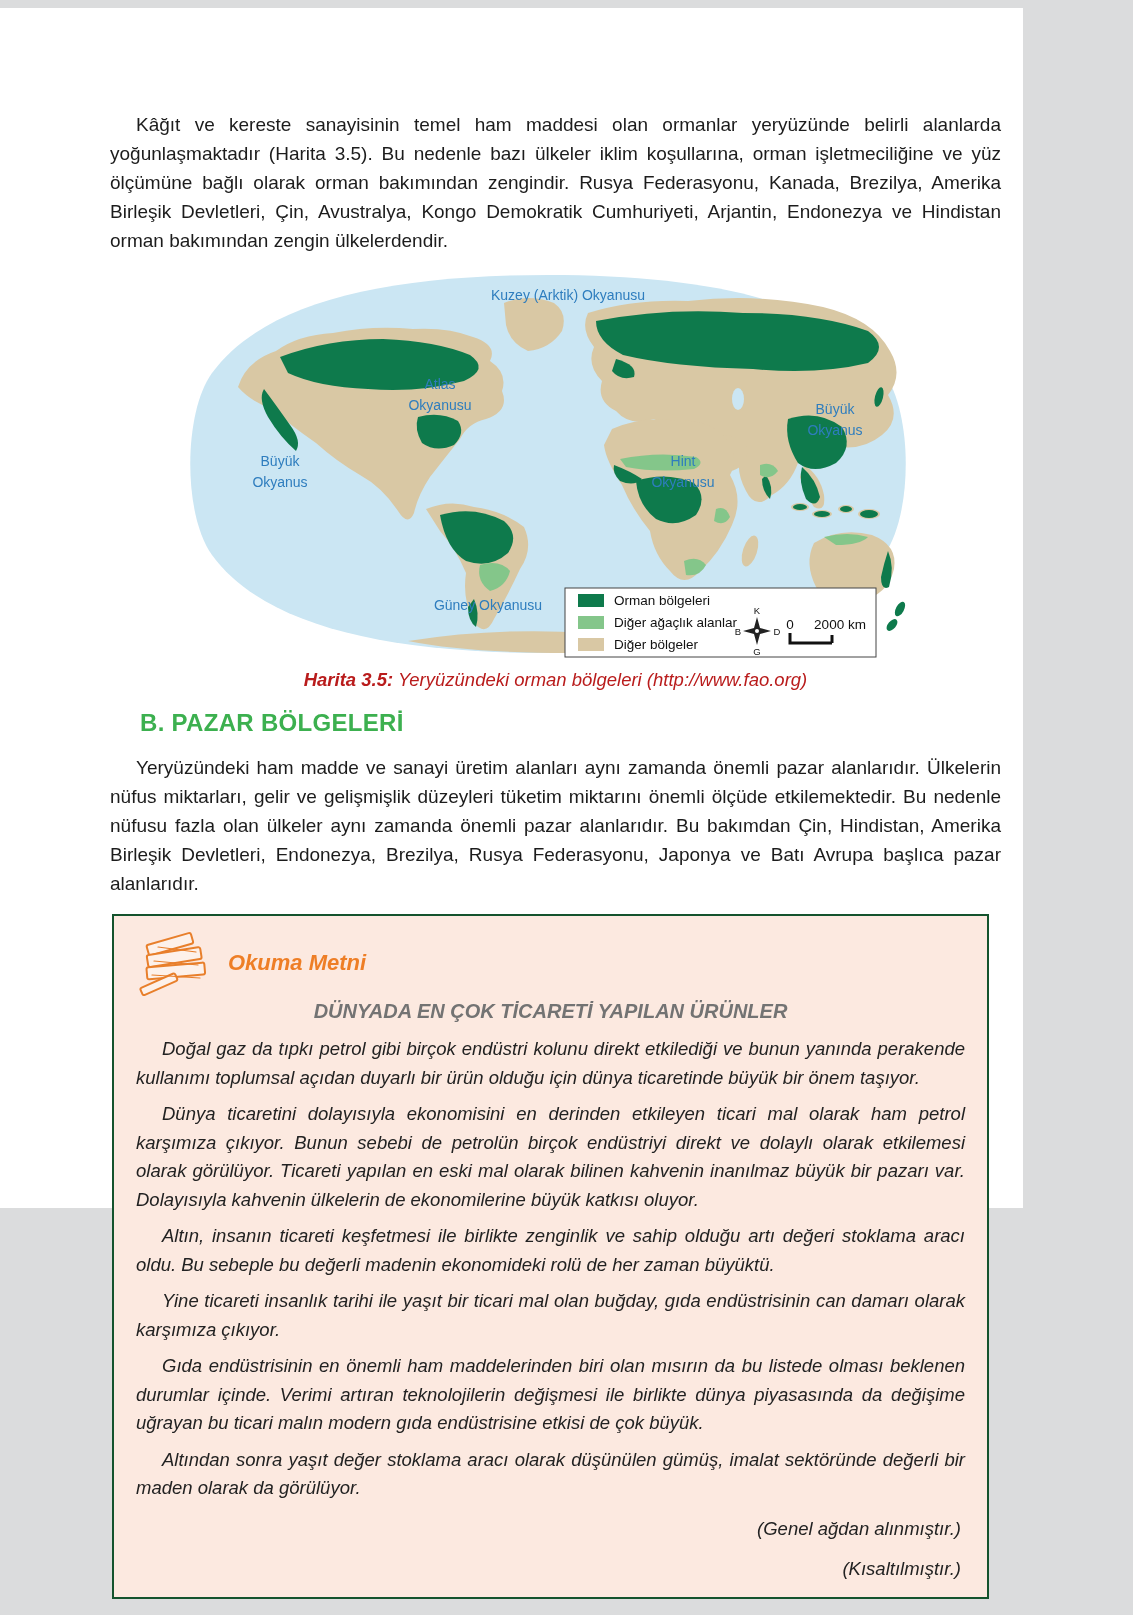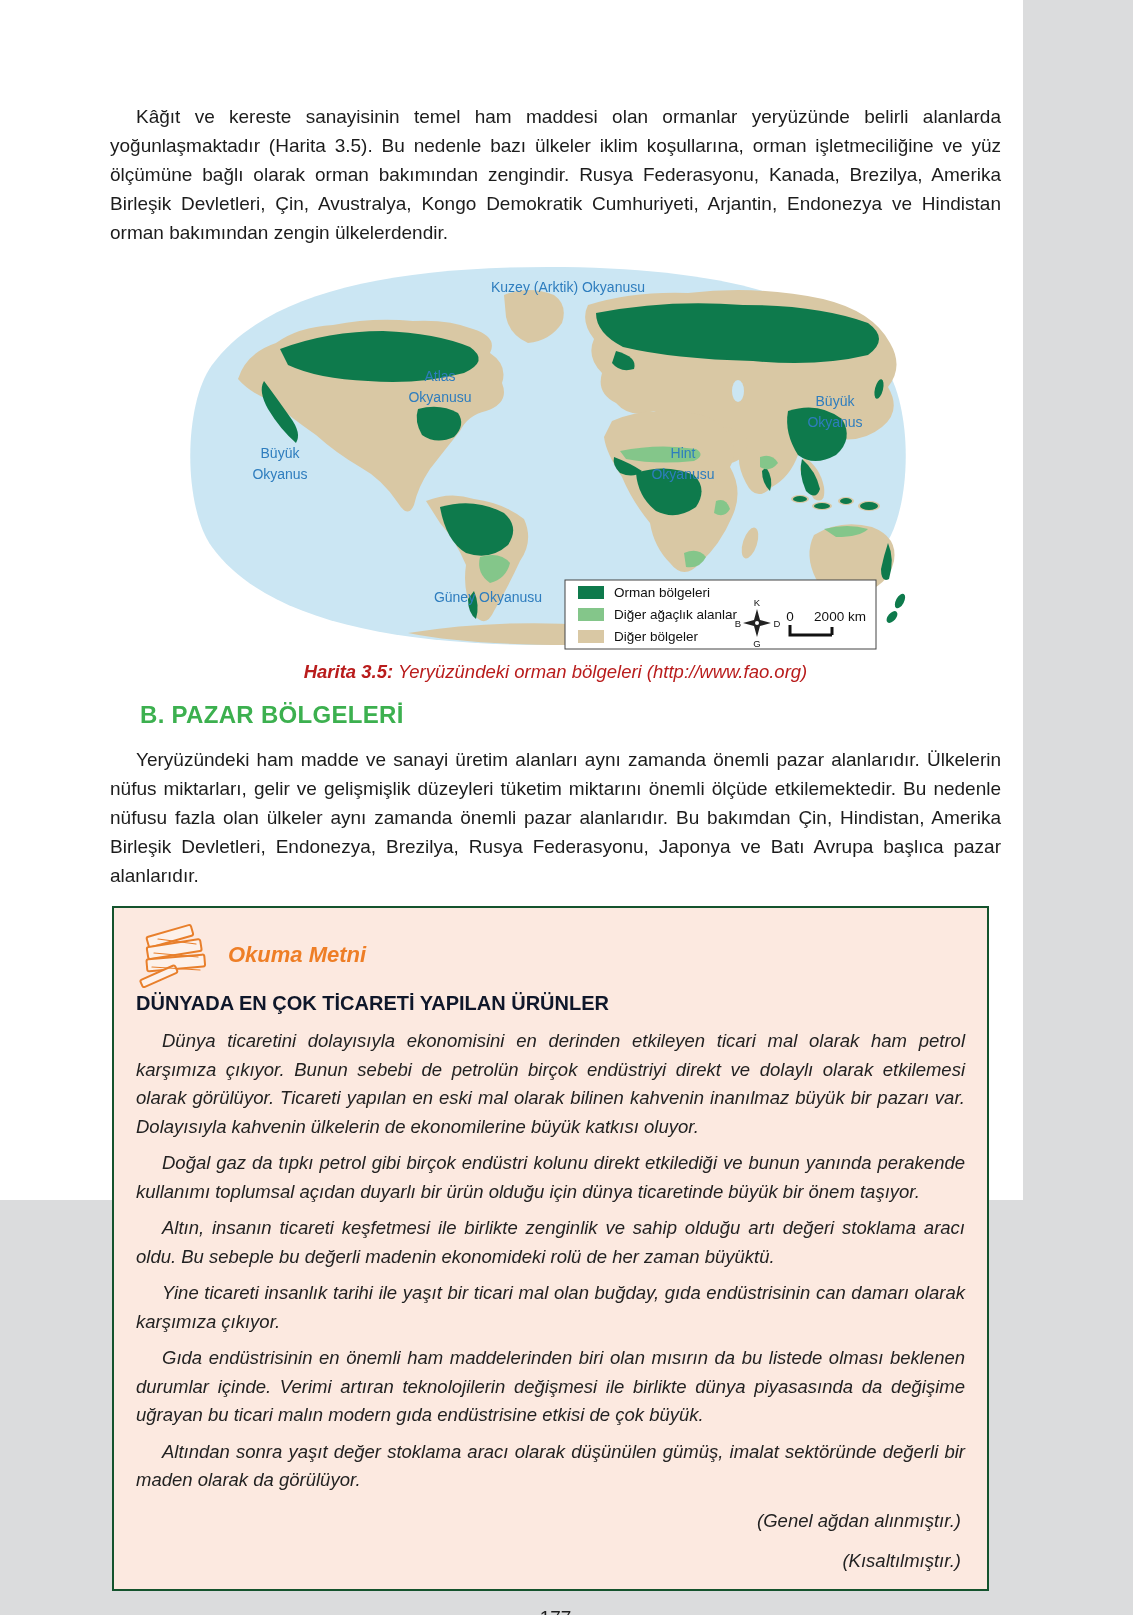--- a/index.html
+++ b/index.html
@@ -1,38 +1,38 @@
 <!DOCTYPE html>
 <html lang="tr"><head>
 <meta charset="utf-8">
 <style>
   html,body{margin:0;padding:0;background:#dbdcdd;}
   .scan{position:relative;width:1133px;height:1615px;background:#dbdcdd;overflow:hidden;
         font-family:"Liberation Sans",sans-serif;}
-  .page{position:absolute;left:0;top:0;width:1023px;height:1200px;background:#ffffff;}
+  .page{position:absolute;left:0;top:8px;width:1023px;height:1200px;background:#ffffff;}
   .gutter{position:absolute;right:0;top:0;width:110px;height:1615px;background:#dbdcdd;}
   .content{padding:102px 22px 0 110px;}
 
   .body-text{font-size:19px;line-height:29px;color:#1c1c1c;text-align:justify;margin:0;}
   .indent{text-indent:26px;}
 
   
   .map-figure{margin:14px 0 0 0;width:891px;}
   .map-svg{display:block;margin-left:58px;}
   .map-caption{margin-top:8px;text-align:center;font-size:18.5px;color:#b91c1c;font-style:italic;}
   .map-caption .cap-label{font-weight:bold;}
 
   .section-heading{font-size:24px;font-weight:bold;color:#3cb04f;margin:18px 0 16px 30px;letter-spacing:.3px;}
 
   
   .reading-box{margin:16px 12px 0 2px;border:2px solid #14532d;padding:0;background:#ffffff;}
   .box-inner{background:#fce9e0;padding:12px 22px 14px 22px;}
   .box-header{display:flex;align-items:center;gap:16px;margin:2px 0 0 2px;}
   .box-header-label{color:#ee7e26;font-weight:bold;font-style:italic;font-size:22px;}
-  .box-title{margin:4px 0 12px 0;color:#0f172a;font-weight:bold;font-size:20px;}
+  .box-title{margin:4px 0 12px 0;text-align:center;color:#737373;font-weight:bold;font-style:italic;font-size:20px;}
   .box-text{font-size:18.5px;line-height:28.5px;color:#222;text-align:justify;font-style:italic;margin:0 0 8px 0;text-indent:26px;}
   .box-attr{font-size:18.5px;line-height:28px;color:#222;font-style:italic;text-align:right;margin:12px 4px 0 0;}
 
   .page-number{margin-top:16px;text-align:center;font-size:19px;color:#1c1c1c;width:891px;}
 
   
   .ocean-label{font:14px "Liberation Sans",sans-serif;fill:#2e7dbe;text-anchor:middle;}
   .legend-label{font:13.5px "Liberation Sans",sans-serif;fill:#111;}
   .compass-label{font:9.5px "Liberation Sans",sans-serif;fill:#111;text-anchor:middle;}
   .scale-label{font:13.5px "Liberation Sans",sans-serif;fill:#111;text-anchor:middle;}
@@ -173,22 +173,22 @@
                   </g>
                 <g transform="rotate(-24 24 54)">
                     <rect x="2" y="49" width="38" height="8" rx="2"></rect>
                   </g>
                 <path d="M20,17 l38,5 M16,31 l44,4 M14,45 l48,3" stroke-width="1.2"></path>
               </g>
             </svg>
             <span class="box-header-label">Okuma Metni</span>
           </div>
           <h3 class="box-title">DÜNYADA EN ÇOK TİCARETİ YAPILAN ÜRÜNLER</h3>
+          <p class="box-text">Doğal gaz da tıpkı petrol gibi birçok endüstri kolunu direkt etkilediği ve bunun yanında perakende kullanımı toplumsal açıdan duyarlı bir ürün olduğu için dünya ticaretinde büyük bir önem taşıyor.</p>
           <p class="box-text">Dünya ticaretini dolayısıyla ekonomisini en derinden etkileyen ticari mal olarak ham petrol karşımıza çıkıyor. Bunun sebebi de petrolün birçok endüstriyi direkt ve dolaylı olarak etkilemesi olarak görülüyor. Ticareti yapılan en eski mal olarak bilinen kahvenin inanılmaz büyük bir pazarı var. Dolayısıyla kahvenin ülkelerin de ekonomilerine büyük katkısı oluyor.</p>
-          <p class="box-text">Doğal gaz da tıpkı petrol gibi birçok endüstri kolunu direkt etkilediği ve bunun yanında perakende kullanımı toplumsal açıdan duyarlı bir ürün olduğu için dünya ticaretinde büyük bir önem taşıyor.</p>
           <p class="box-text">Altın, insanın ticareti keşfetmesi ile birlikte zenginlik ve sahip olduğu artı değeri stoklama aracı oldu. Bu sebeple bu değerli madenin ekonomideki rolü de her zaman büyüktü.</p>
           <p class="box-text">Yine ticareti insanlık tarihi ile yaşıt bir ticari mal olan buğday, gıda endüstrisinin can damarı olarak karşımıza çıkıyor.</p>
           <p class="box-text">Gıda endüstrisinin en önemli ham maddelerinden biri olan mısırın da bu listede olması beklenen durumlar içinde. Verimi artıran teknolojilerin değişmesi ile birlikte dünya piyasasında da değişime uğrayan bu ticari malın modern gıda endüstrisine etkisi de çok büyük.</p>
           <p class="box-text">Altından sonra yaşıt değer stoklama aracı olarak düşünülen gümüş, imalat sektöründe değerli bir maden olarak da görülüyor.</p>
           <p class="box-attr">(Genel ağdan alınmıştır.)</p>
           <p class="box-attr">(Kısaltılmıştır.)</p>
         </div>
       </section>
 
       <div class="page-number">177</div>

